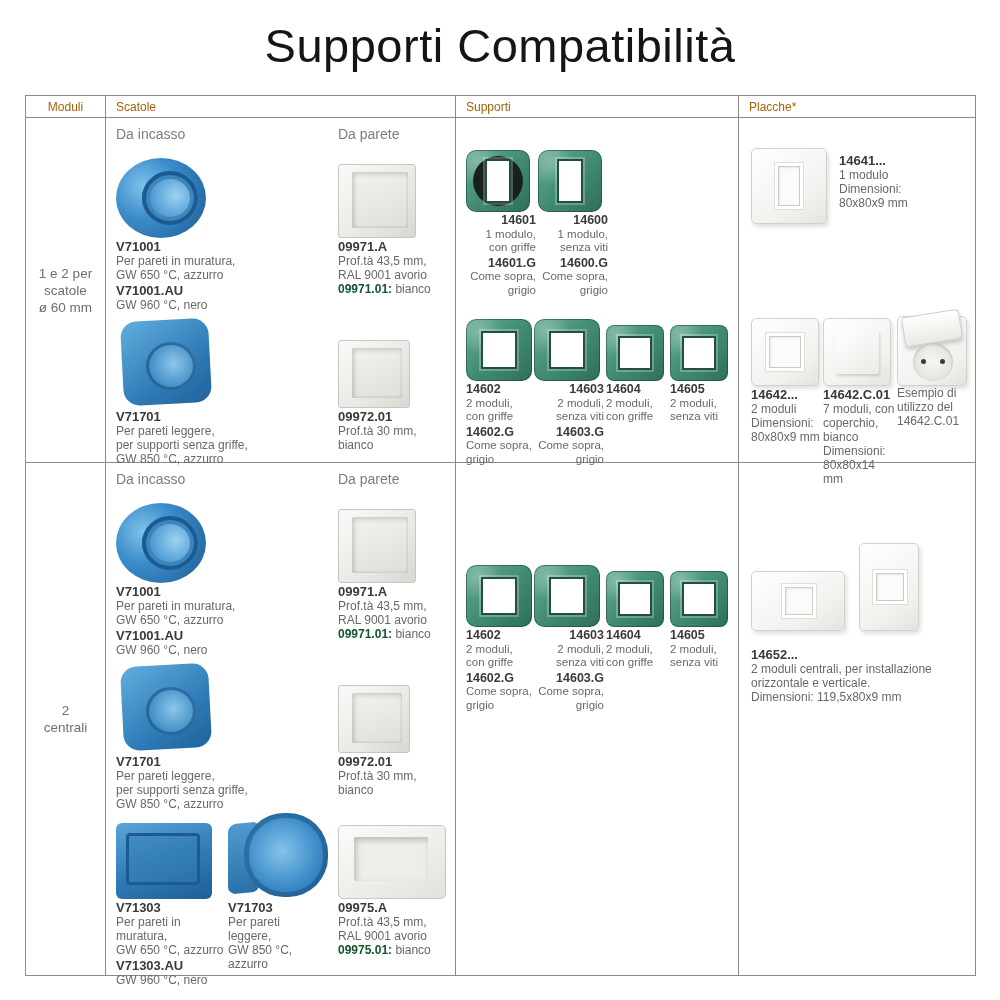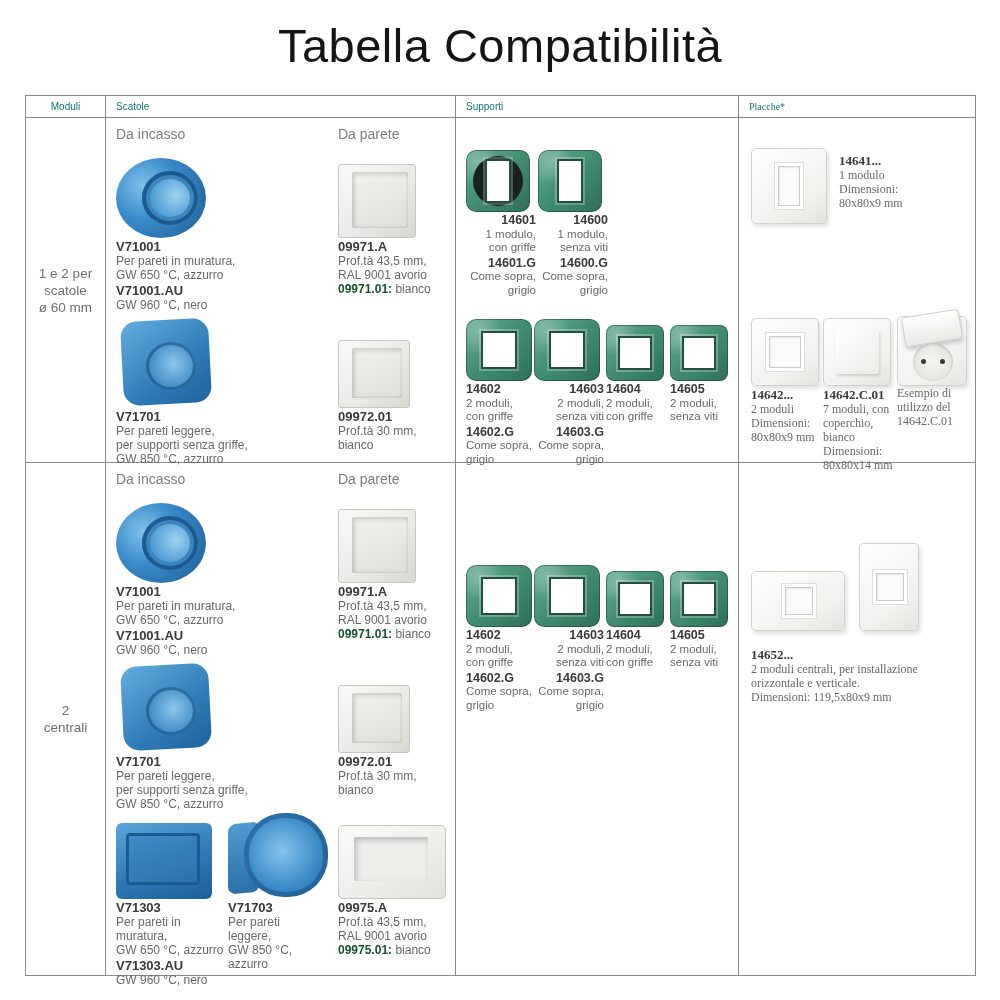--- a/index.html
+++ b/index.html
@@ -8,24 +8,24 @@
     font-family:"Liberation Sans","DejaVu Sans",sans-serif; }
   .page-title { text-align:center; font-size:47px; font-weight:400; color:#151515;
     margin-top:18px; letter-spacing:0.5px; }
 
   .comp-table { position:absolute; left:25px; top:95px; width:951px;
     border:1px solid #8a8a8a; display:grid;
     grid-template-columns:80px 350px 283px 236px;
     grid-template-rows:22px 345px 512px; background:#fff; }
   .cell { border-right:1px solid #8a8a8a; border-bottom:1px solid #8a8a8a;
     position:relative; overflow:visible; }
-  .cell.last-col { border-right:none;font-family:Liberation Serif, serif; }
+  .cell.last-col { border-right:none; }
   .cell.last-row { border-bottom:none; }
 
-  .hc { font-size:10px; color:#0f766e; display:flex; align-items:center; }
+  .hc { font-size:12px; color:#a16207; display:flex; align-items:center; }
   .hc.pad { padding-left:10px; }
   .hc.center { justify-content:center; }
 
   .mod-cell { display:flex; align-items:center; justify-content:center;
     text-align:center; font-size:13.5px; color:#6e6e6d; line-height:17px;
     white-space:pre-line; }
 
   .sc-cell { padding:8px 0 0 10px; }
   .su-cell { padding:28px 0 0 10px; }
   .su-cell.r2 { padding-top:100px; }
@@ -154,21 +154,21 @@
   .pl-item1 .txt { margin-left:12px; padding-top:4px; }
   .pl-band2 { margin-top:86px; display:flex; }
   .plw72 { width:72px; } .plw74 { width:74px; }
   .pl2-txt { margin-top:16px; }
   .s14612 { margin-top:108px; margin-left:4px; }
   .band-mt20 { margin-top:20px; }
 </style>
 </head>
 <body>
 
-<h1 class="page-title">Tabella Compatibilità</h1>
+<h1 class="page-title">Supporti Compatibilità</h1>
 
 <div class="comp-table">
 
   <div class="cell hc center">Moduli</div>
   <div class="cell hc pad">Scatole</div>
   <div class="cell hc pad">Supporti</div>
   <div class="cell hc pad last-col">Placche*</div>
 
   <div class="cell mod-cell">1 e 2 per
 scatole

